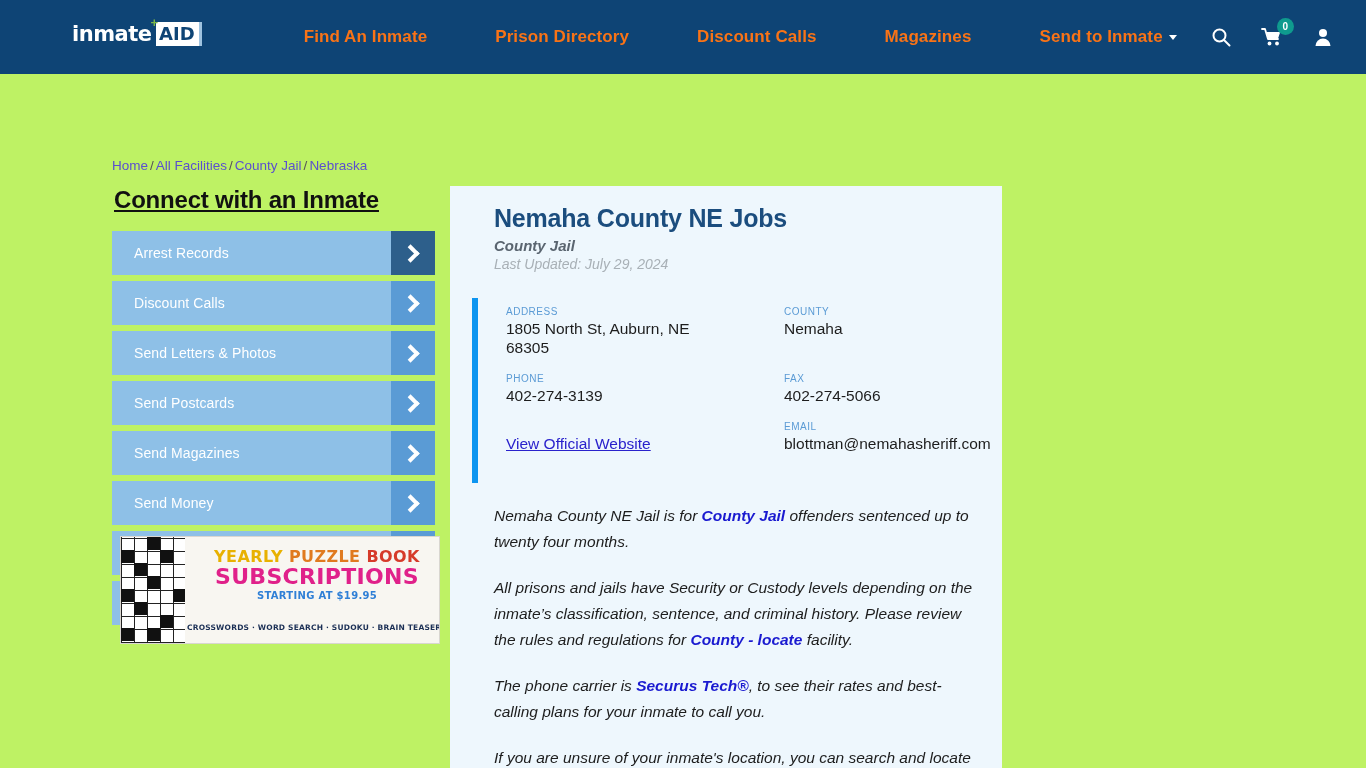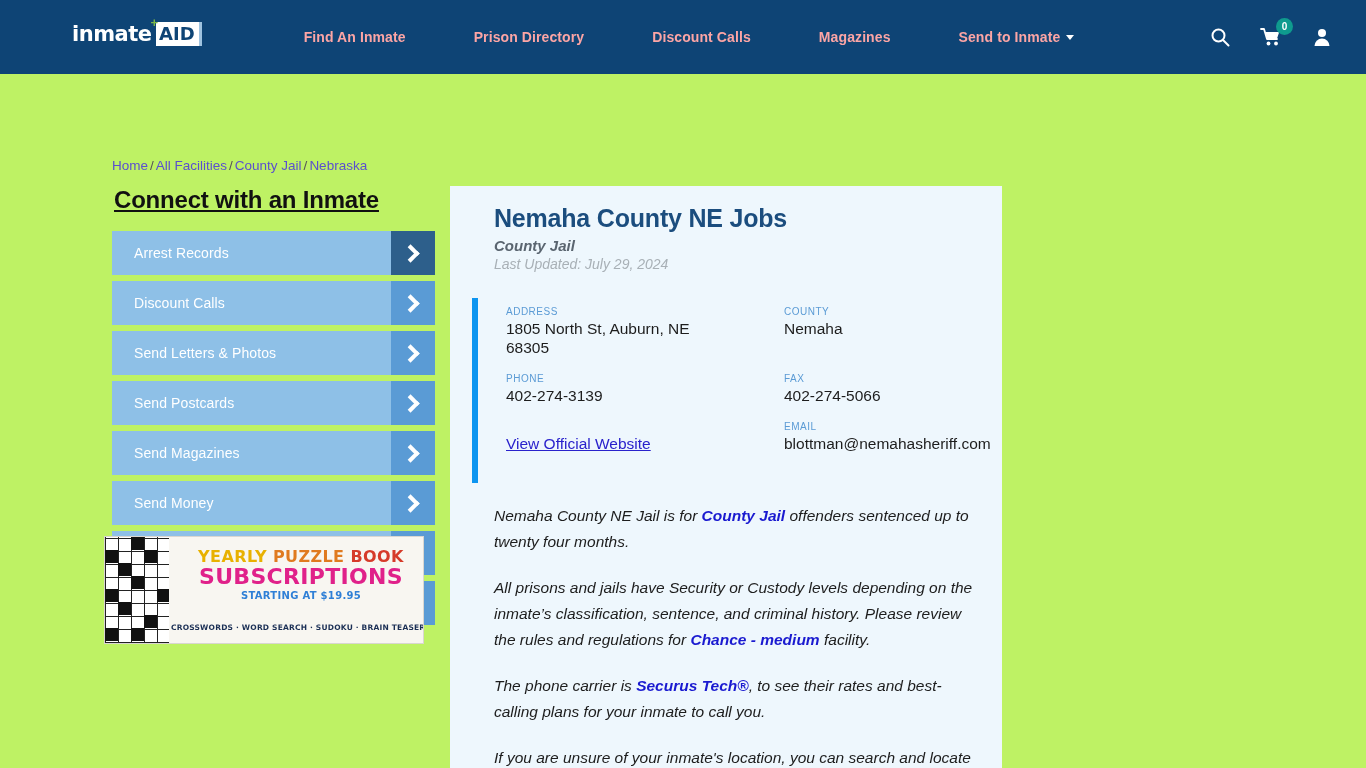--- a/index.html
+++ b/index.html
@@ -56,22 +56,22 @@
     border-right: 3px solid #9fc3e0;
   }
 
   .main-nav {
     display: flex;
     align-items: center;
     margin-left: 68px;
     gap: 0px;
   }
   .nav-item {
-    color: #fca5a5;
-    font-size: 14px;
+    color: #f97316;
+    font-size: 17px;
     font-weight: 700;
     padding: 0 34px;
     white-space: nowrap;
     cursor: pointer;
     letter-spacing: 0.1px;
   }
   .nav-caret {
     display: inline-block;
     margin-left: 6px;
     border-left: 4.5px solid transparent;
@@ -168,21 +168,21 @@
     width: 13px; height: 13px;
     border-top: 4px solid #ffffff;
     border-right: 4px solid #ffffff;
     transform: rotate(45deg);
     margin-left: -5px;
   }
 
   
   .ad-banner {
     position: absolute;
-    left: 104px; top: 462px;
+    left: 120px; top: 462px;
     width: 320px;
     height: 108px;
     background: #f7f5f0;
     border: 1px solid #d9d6d0;
     overflow: hidden;
     cursor: pointer;
     display: flex;
     align-items: stretch;
   }
   .ad-cross {
@@ -506,21 +506,21 @@
         <div class="clabel">EMAIL</div>
         <div class="cvalue wide">blottman@nemahasheriff.com</div>
       </div>
 
     </div>
 
     <div class="body-copy">
 
       <p><span>Nemaha County NE Jail is for </span><span class="hl">County Jail</span><span> offenders sentenced up to twenty four months.</span></p>
 
-      <p><span>All prisons and jails have Security or Custody levels depending on the inmate’s classification, sentence, and criminal history. Please review the rules and regulations for </span><span class="hl">Chance - medium</span><span> facility.</span></p>
+      <p><span>All prisons and jails have Security or Custody levels depending on the inmate’s classification, sentence, and criminal history. Please review the rules and regulations for </span><span class="hl">County - locate</span><span> facility.</span></p>
 
       <p><span>The phone carrier is </span><span class="hl">Securus Tech®</span><span>, to see their rates and best-calling plans for your inmate to call you.</span></p>
 
       <p><span>If you are unsure of your inmate's location, you can search and locate your inmate by typing in their last name, first name or first initial, and/or the offender ID number to get their accurate information immediately </span></p>
 
     </div>
 
   </div>
 
 </div>

